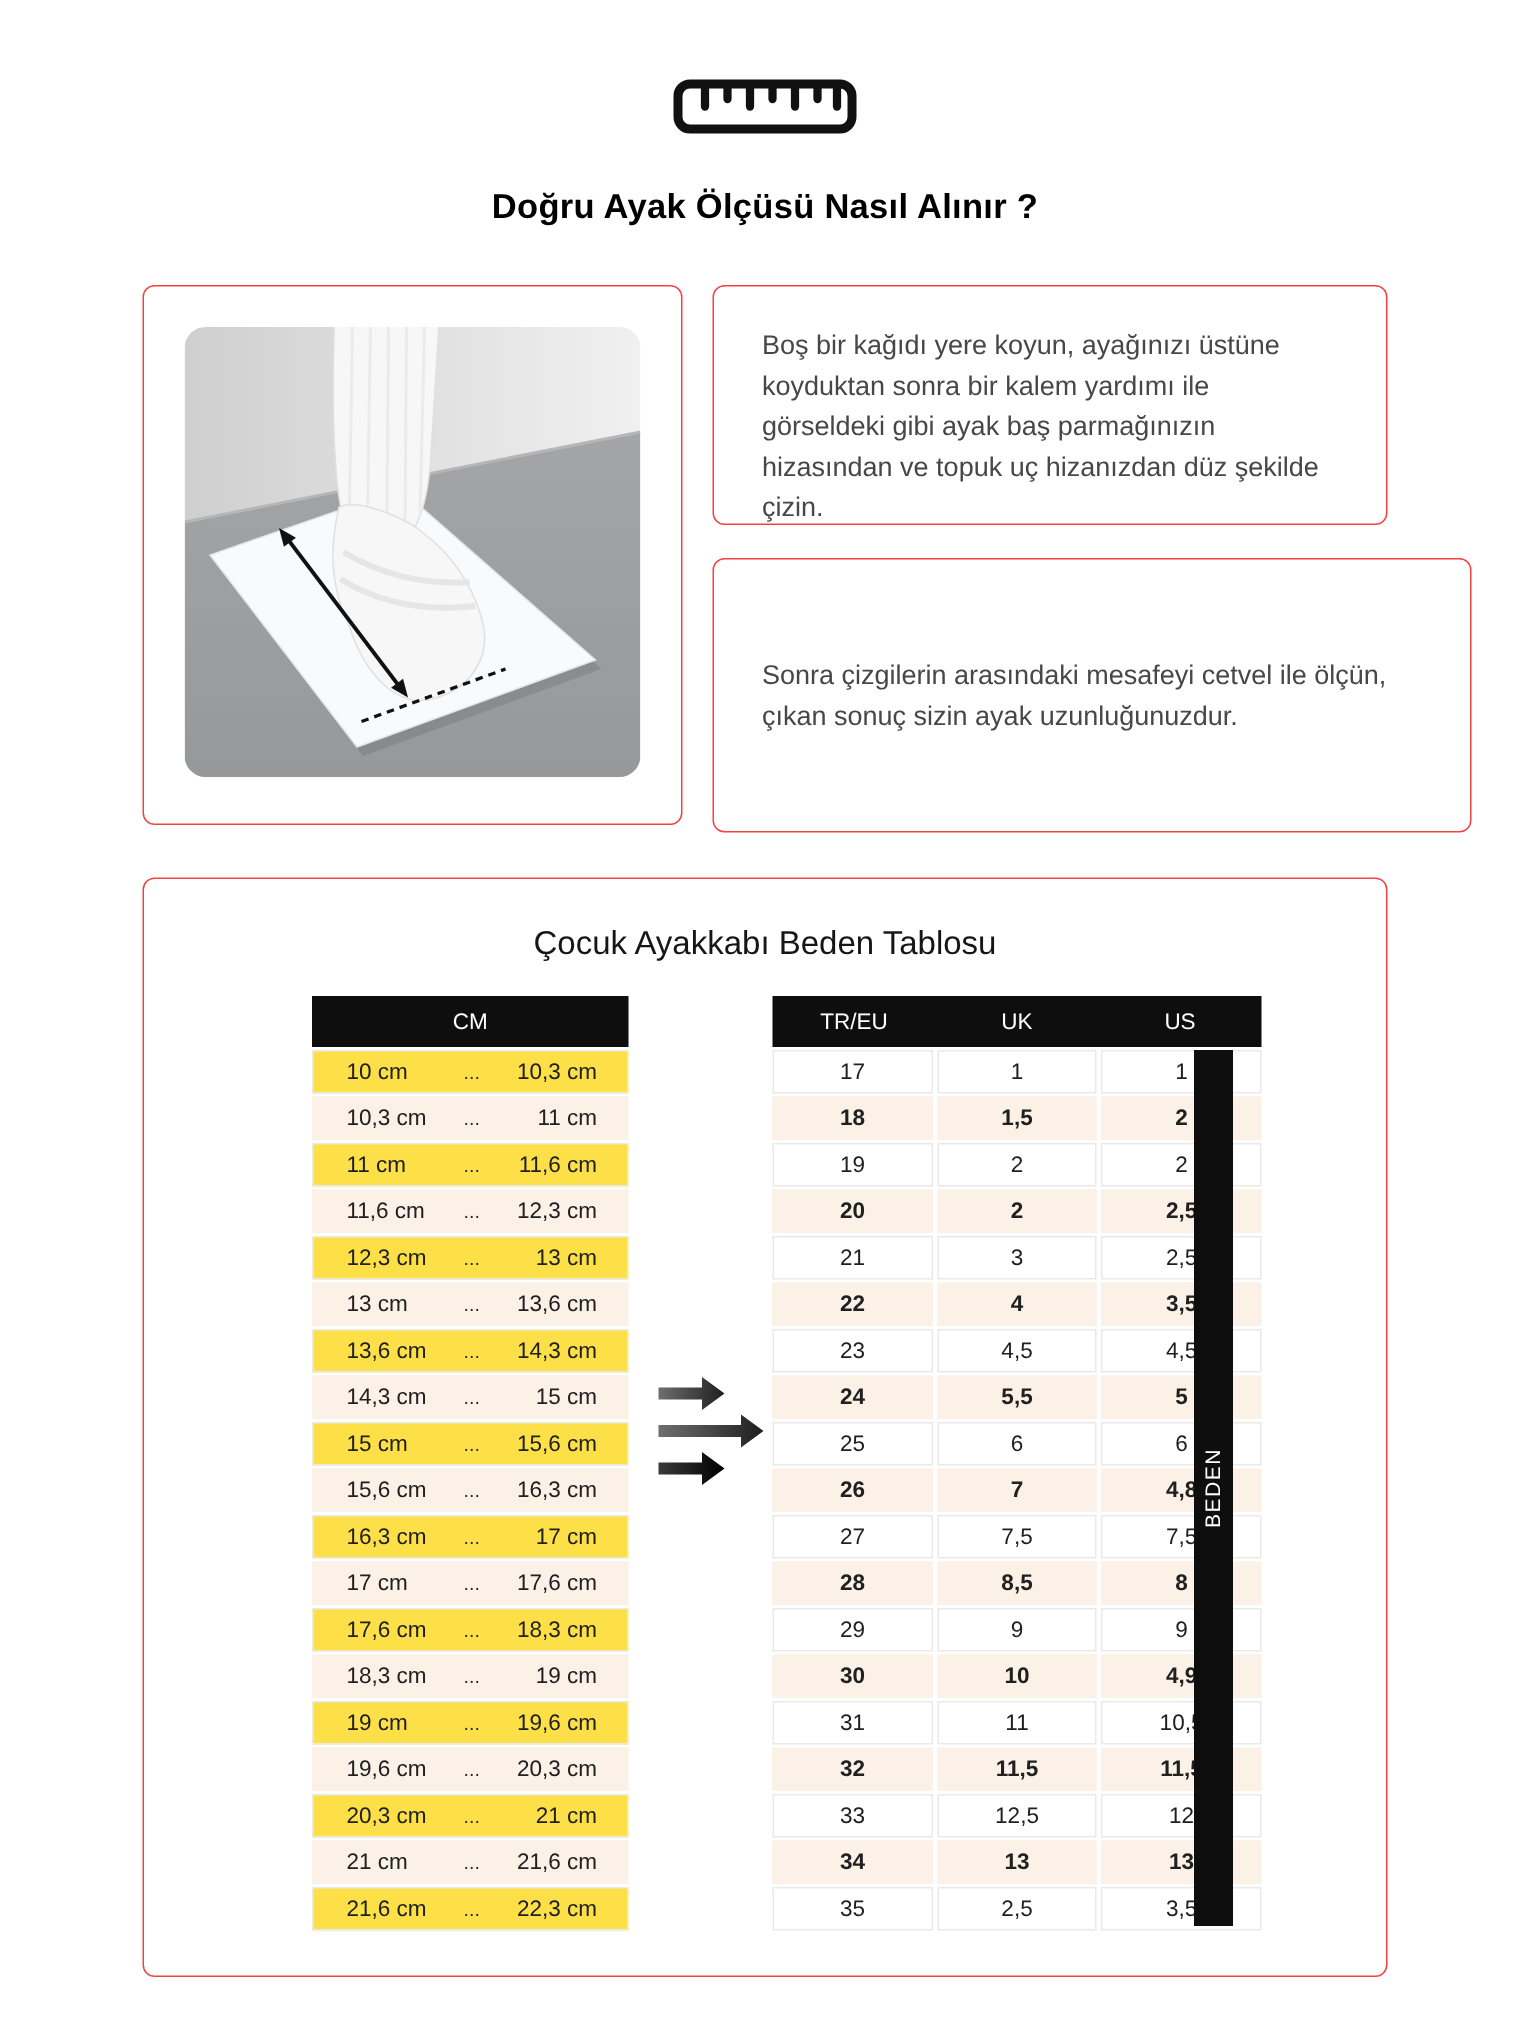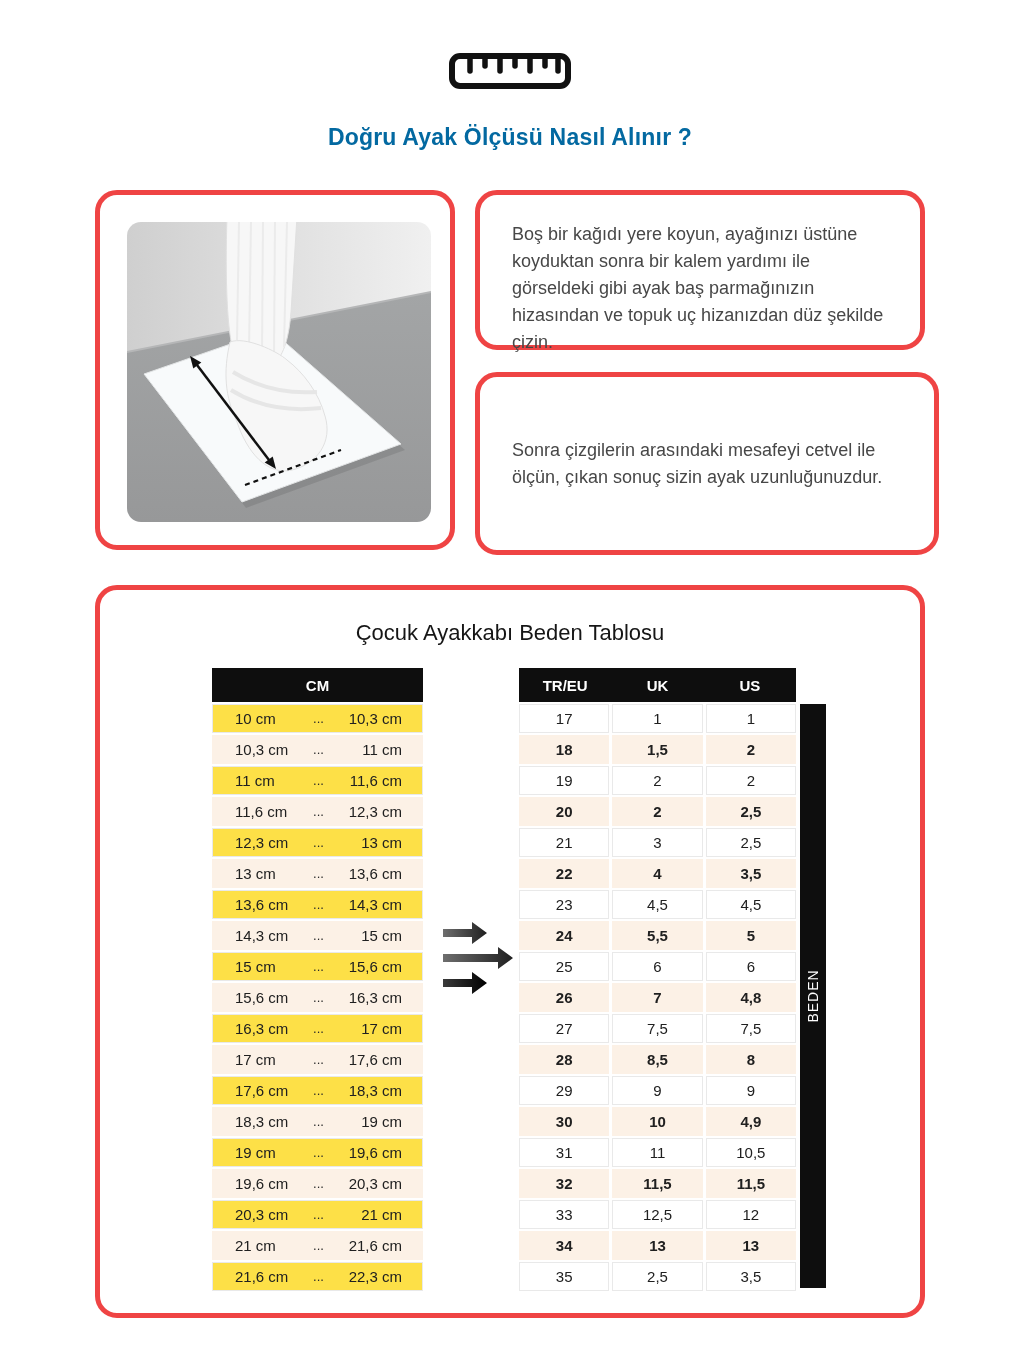--- a/index.html
+++ b/index.html
@@ -4,46 +4,46 @@
 <style>
   html,body{margin:0;padding:0;background:#fff;}
   .page{
     position:relative;width:1020px;height:1360px;background:#ffffff;
     font-family:"Liberation Sans",sans-serif;color:#1c1c1c;overflow:hidden;
   }
   
   .ruler-wrap{position:absolute;top:52px;left:0;width:1020px;text-align:center;}
   .page-title{
     position:absolute;top:124px;left:0;width:1020px;text-align:center;
-    font-size:23px;font-weight:bold;color:#0369a1;letter-spacing:.2px;
+    font-size:23px;font-weight:bold;color:#000000;letter-spacing:.2px;
   }
   
   .card{
-    position:absolute;background:#fff;border:5px solid #ef4444;border-radius:22px;
+    position:absolute;background:#fff;border:1px solid #ef4444;border-radius:8px;
     box-sizing:border-box;
   }
   .photo-card{left:95px;top:190px;width:360px;height:360px;}
   .photo{
     position:absolute;left:27px;top:27px;width:304px;height:300px;border-radius:14px;overflow:hidden;
   }
   .text-card-1{left:475px;top:190px;width:450px;height:160px;padding:26px 32px;}
-  .text-card-2{left:475px;top:372px;width:464px;height:183px;padding:26px 32px;display:flex;align-items:center;}
+  .text-card-2{left:475px;top:372px;width:506px;height:183px;padding:26px 32px;display:flex;align-items:center;}
   .instr{font-size:18px;line-height:27px;color:#474747;margin:0;}
   
   .chart-card{left:95px;top:585px;width:830px;height:733px;}
   .chart-title{
     position:absolute;top:30px;left:0;width:100%;text-align:center;
     font-size:22px;font-weight:normal;color:#161616;
   }
   .tbl{position:absolute;top:78px;}
   .tbl-cm{left:112px;width:211px;}
-  .tbl-size{left:419px;width:277px;}
+  .tbl-size{left:419px;width:326px;}
   .thead{
     height:34px;margin-bottom:2px;background:#0e0e0e;color:#ffffff;
-    display:flex;align-items:center;justify-content:center;font-size:15px;font-weight:700;
+    display:flex;align-items:center;justify-content:center;font-size:15px;font-weight:400;
   }
   .thead.cols .hcell{flex:1;text-align:center;}
   .trow{
     height:29px;margin-bottom:2px;display:flex;align-items:center;
     font-size:15px;color:#202020;box-sizing:border-box;
   }
   .cm-row.even{background:#fde047;border:1px solid #e9e9e9;}
   .cm-row.odd{background:#fcf1e6;border:1px solid #fcf1e6;}
   .c-from{flex:1;text-align:left;padding-left:22px;}
   .c-dots{width:30px;text-align:center;font-size:13px;color:#2a2a2a;}

